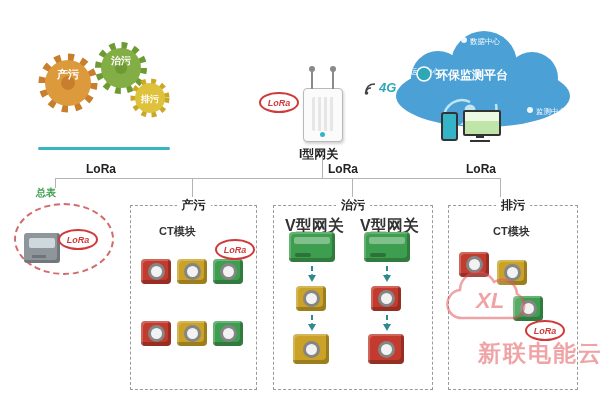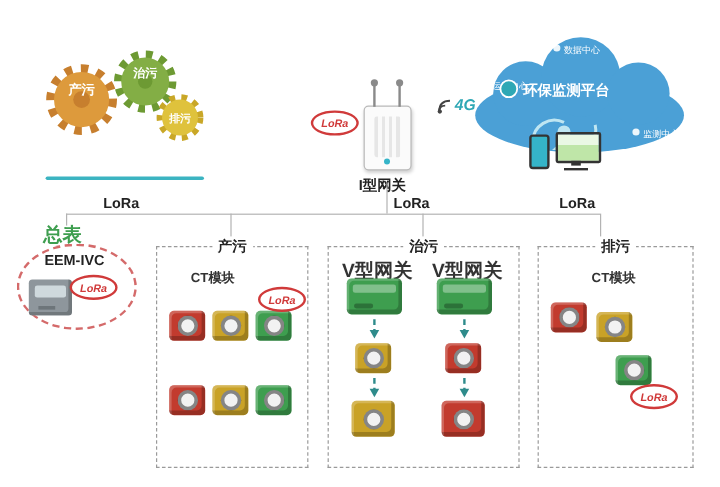--- a/index.html
+++ b/index.html
@@ -134,23 +134,22 @@
   <div class="hline" style="left:55px;top:178px;width:445px;"></div>
   <div class="vline" style="left:322px;top:152px;height:26px;"></div>
   <div class="vline" style="left:55px;top:178px;height:10px;"></div>
   <div class="vline" style="left:192px;top:178px;height:27px;"></div>
   <div class="vline" style="left:352px;top:178px;height:27px;"></div>
   <div class="vline" style="left:500px;top:178px;height:27px;"></div>
   <div class="lbl" style="left:86px;top:162px;font-weight:bold;">LoRa</div>
   <div class="lbl" style="left:328px;top:162px;font-weight:bold;">LoRa</div>
   <div class="lbl" style="left:466px;top:162px;font-weight:bold;">LoRa</div>
 
-  <div class="lbl" style="left:36px;top:186px;color:#3E9E4F;font-weight:bold;font-size:16px;">总表</div>
+  <div class="lbl" style="left:36px;top:186px;color:#3E9E4F;font-weight:bold;font-size:10px;">总表</div>
   <div class="meter-ellipse" style="left:14px;top:203px;width:96px;height:68px;"></div>
-  <div class="lbl" style="left:22px;top:210px;width:80px;text-align:center;font-weight:bold;font-size:12px;">EEM-IVC</div>
   <div class="lora-badge" style="left:58px;top:229px;">LoRa</div>
   <div class="meter" style="left:24px;top:233px;"></div>
 
   <div class="dashed-box" style="left:130px;top:205px;width:125px;height:183px;">
     <div class="box-title">产污</div>
     <div class="mod-lbl" style="left:28px;top:18px;">CT模块</div>
     <div class="lora-badge" style="left:84px;top:33px;">LoRa</div>
     <div class="ct ct-red" style="left:10px;top:53px;">
         <span class="hole"></span>
       </div>
@@ -205,14 +204,21 @@
       </div>
     <div class="ct ct-yellow" style="left:48px;top:54px;">
         <span class="hole"></span>
       </div>
     <div class="ct ct-green" style="left:64px;top:90px;">
         <span class="hole"></span>
       </div>
     <div class="lora-badge" style="left:76px;top:114px;">LoRa</div>
   </div>
 
+  <div class="watermark">
+    <svg width="100" height="66" viewBox="0 0 100 66" style="position:absolute;left:8px;top:6px;">
+      <path d="M27 56 A14 14 0 0 1 24 28 A18 18 0 0 1 58 20 A15 15 0 0 1 81 32 A13 13 0 0 1 79 56 Z" fill="rgba(255,255,255,0.25)" stroke="#E2595C" stroke-width="2.5"></path>
+      <text x="40" y="46" font-size="22" font-weight="bold" font-style="italic" fill="#E2595C">XL</text>
+    </svg>
+    <div class="wm-text">新联电能云</div>
+  </div>
 
 </div>
 
 </body></html>

